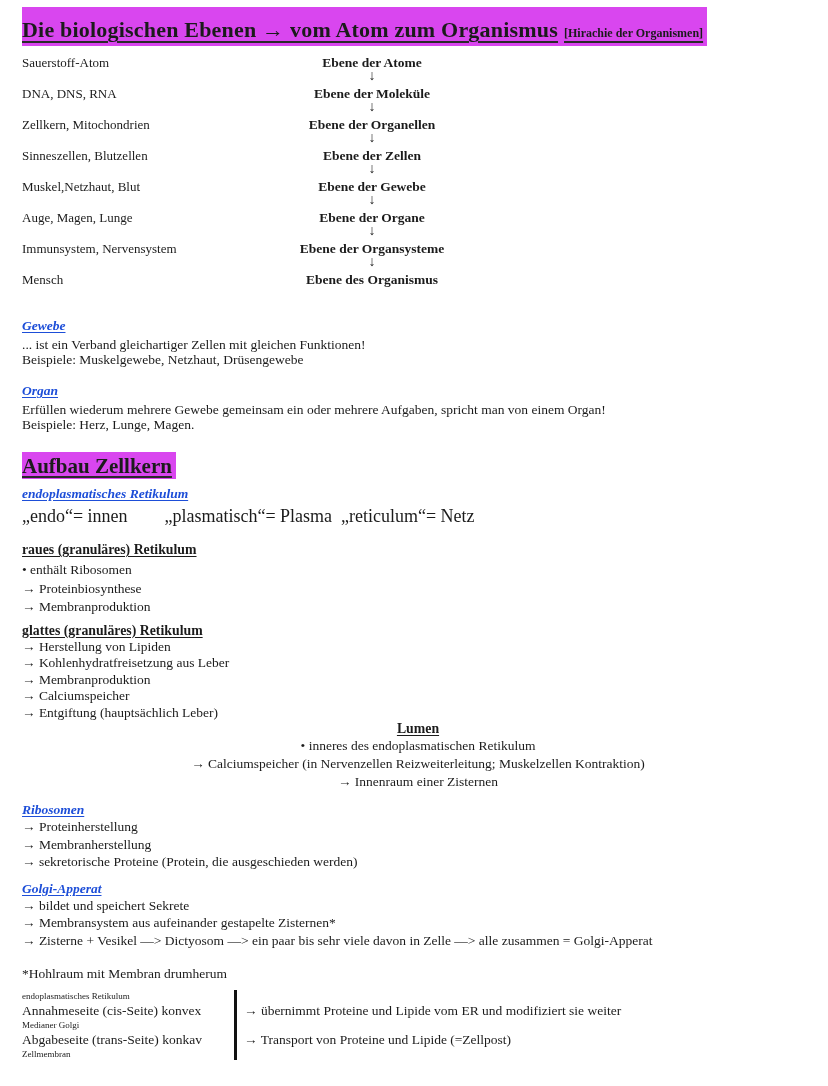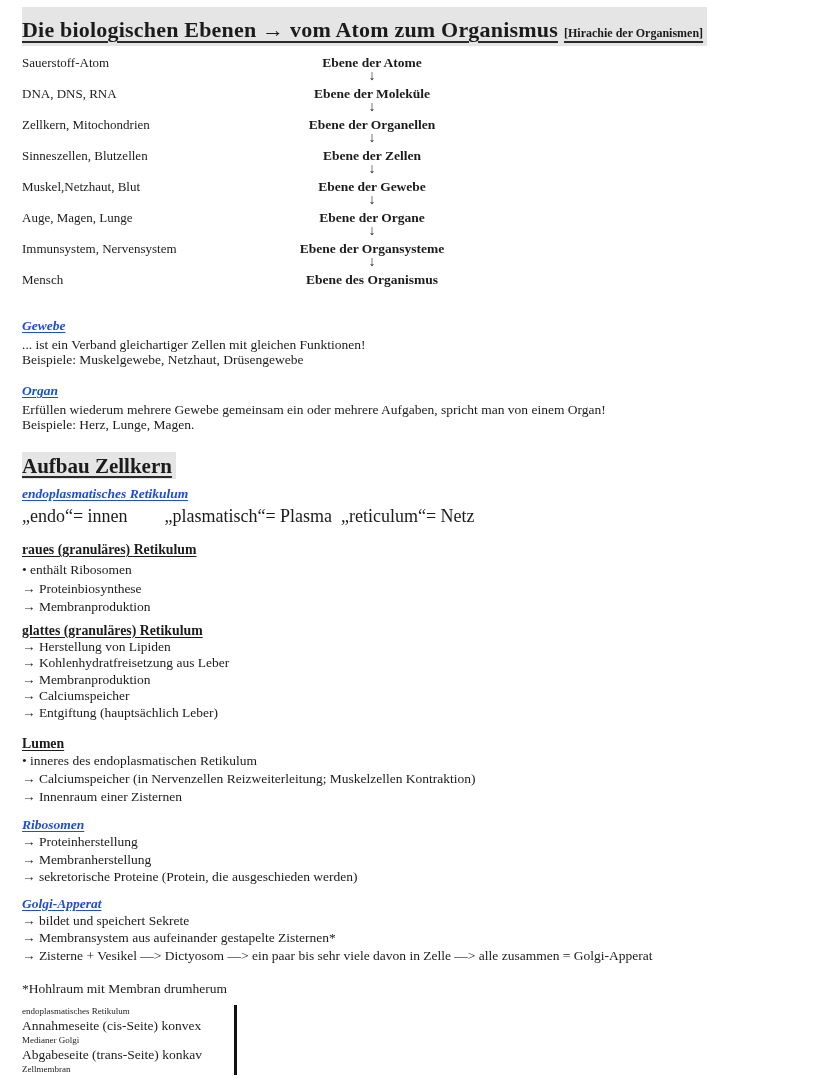--- a/index.html
+++ b/index.html
@@ -4,21 +4,21 @@
 <style>
   html,body{margin:0;padding:0;background:#ffffff;}
   .page{
     width:828px;height:1086px;box-sizing:border-box;
     padding:8px 14px 0 22px;position:relative;overflow:hidden;
     font-family:"Liberation Serif","DejaVu Serif",serif;
     color:#1b1b1b;background:#ffffff;
   }
   
   .title-line{margin:0 0 2px 0;white-space:nowrap;}
-  .hl{background:#e5e5e5;}
+  .hl{background:#d946ef;}
   .title-inner{
     text-decoration:underline;text-decoration-thickness:2px;text-underline-offset:4px;
     text-decoration-color:#2a2a2a;padding:1px 4px 2px 0;
   }
   .title-main{font-size:22px;font-weight:bold;letter-spacing:.2px;}
   .title-suffix{font-size:12px;font-weight:bold;margin-left:6px;}
   
   .hierarchy{margin-top:9px;}
   .h-row{display:flex;height:31px;align-items:flex-start;}
   .h-example{width:260px;font-size:13px;padding-top:1px;}
@@ -51,21 +51,21 @@
   .h2-text{font-size:21px;font-weight:bold;}
   .sec-er{margin-top:7px;}
   .defs{margin-top:6px;font-size:18px;line-height:17px;}
   .def-item{display:inline-block;}
   .def-0{width:138px;}
   .def-1{width:172px;}
   .sec-raues{margin-top:17px;}
   .sec-raues .line{line-height:18.5px;}
   .sec-glattes{margin-top:6px;}
   .sec-glattes .line{line-height:16.5px;}
-  .sec-lumen{margin-top:15px;}
+  .sec-lumen{text-align:center;}
   .sec-lumen .line{line-height:18px;}
   .sec-ribo{margin-top:11px;}
   .sec-golgi{margin-top:10px;}
   .footnote{margin-top:17px;font-size:13.5px;}
   
   .gio{display:flex;margin-top:8px;align-items:stretch;}
   .gio-left{width:212px;}
   .gio-divider{width:3px;background:#111;}
   .gio-right{padding:12px 0 0 7px;}
   .tiny{font-size:9px;line-height:12px;color:#222;}
@@ -208,15 +208,19 @@
 
   <div class="gio">
     <div class="gio-left">
       <div class="tiny">endoplasmatisches Retikulum</div>
       <div class="gio-normal">Annahmeseite (cis-Seite) konvex</div>
       <div class="tiny">Medianer Golgi</div>
       <div class="gio-normal">Abgabeseite (trans-Seite) konkav</div>
       <div class="tiny">Zellmembran</div>
     </div>
     <div class="gio-divider"></div>
+    <div class="gio-right">
+      <div class="gio-normal">→ übernimmt Proteine und Lipide vom ER und modifiziert sie weiter</div>
+      <div class="gio-normal">→ Transport von Proteine und Lipide (=Zellpost)</div>
+    </div>
   </div>
 
 </div>
 
 </body></html>

